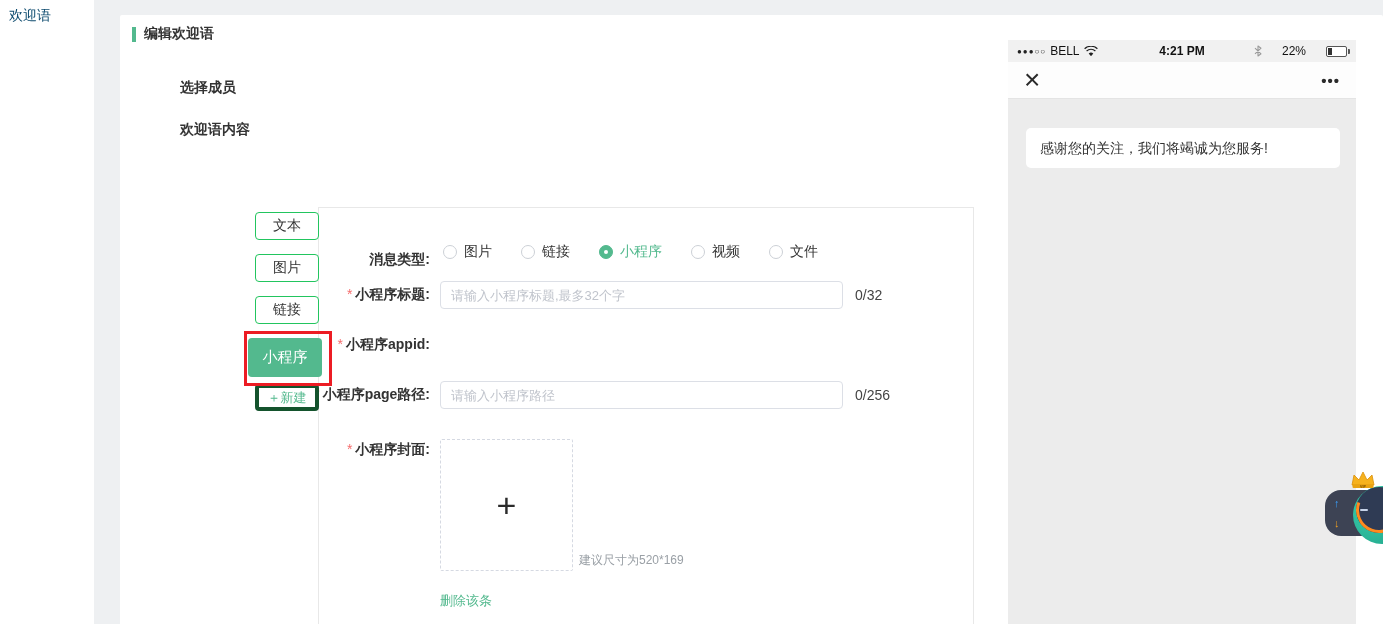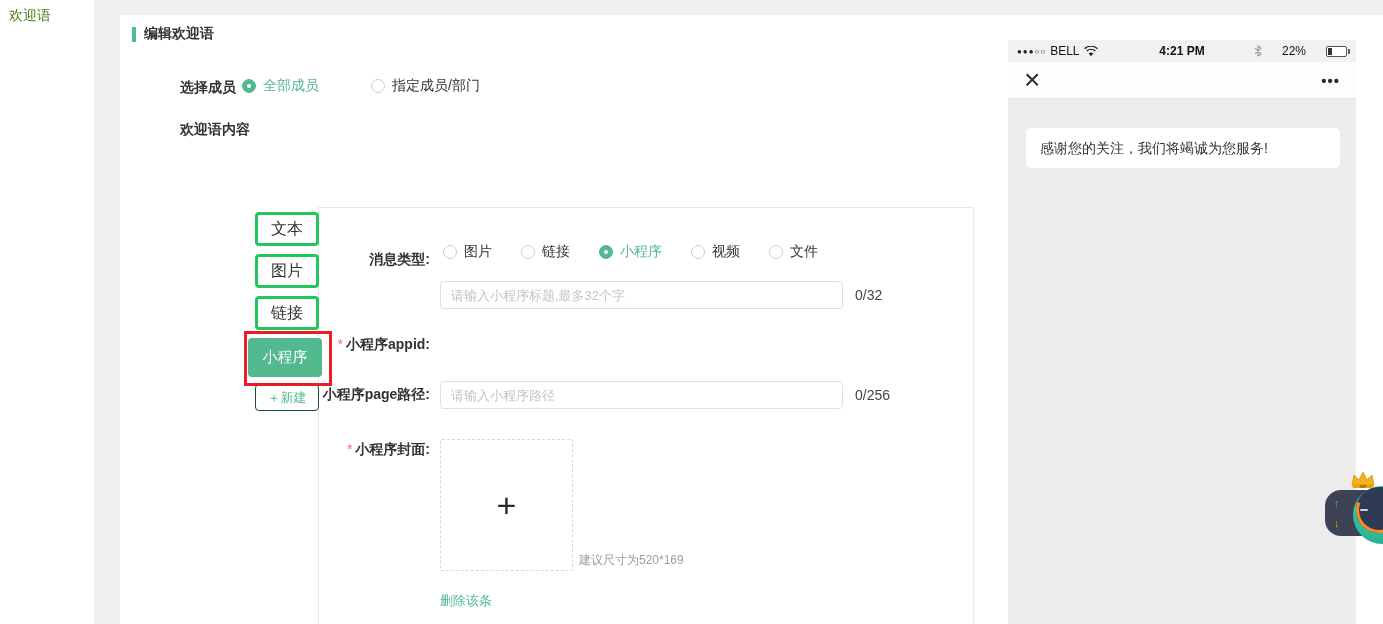--- a/index.html
+++ b/index.html
@@ -1,21 +1,21 @@
 <!DOCTYPE html>
 <html><head>
 <meta charset="utf-8">
 <style>
   * { margin:0; padding:0; box-sizing:border-box; }
   html,body { font-family:"Liberation Sans","DejaVu Sans",sans-serif; }
   .screen { position:relative; width:1383px; height:624px; background:#eef0f2; overflow:hidden; }
 
   
   .sidebar { position:absolute; left:0; top:0; width:94px; height:624px; background:#fff; }
-  .sidebar-title { padding:7px 0 0 9px; font-size:14px; color:#4d7c0f; cursor:pointer; }
+  .sidebar-title { padding:7px 0 0 9px; font-size:14px; color:#0c4a6e; cursor:pointer; }
 
   
   .card { position:absolute; left:120px; top:8px; width:1263px; height:616px; background:#fff; overflow:hidden; border-radius:2px;margin-top:7px; }
 
   .section-header { position:absolute; left:12px; top:10px; display:flex; align-items:center; }
   .accent-bar { width:4px; height:15px; background:#53b98e; margin-right:8px; }
   .section-title { font-size:14px; font-weight:bold; color:#333; }
 
   .flabel { position:absolute; font-size:14px; font-weight:bold; color:#333; }
   .req { color:#f56c6c; margin-right:3px; font-weight:normal; }
@@ -28,23 +28,23 @@
   .rlabel { margin-left:7px; font-size:14px; color:#333; }
   .radio.sel .rlabel { color:#53b98e; }
 
   .members-row { position:absolute; left:122px; top:62px; display:flex; gap:52px; }
   .label-members { left:60px; top:64px; }
   .label-content { left:60px; top:106px; }
 
   .notice { position:absolute; left:138px; top:100px; width:714px; height:80px; background:#f0f0f0; color:#333; font-size:13px; padding:14px 16px 0; line-height:27px; }
 
   
-  .tab { position:absolute; left:135px; width:64px; height:34px; background:#fff; border:3px solid #22c55e; border-radius:4px; display:flex; align-items:center; justify-content:center; font-size:16px; color:#333; cursor:pointer; z-index:3; }
+  .tab { position:absolute; left:135px; width:64px; height:28px; background:#fff; border:1px solid #22c55e; border-radius:4px; display:flex; align-items:center; justify-content:center; font-size:14px; color:#333; cursor:pointer; z-index:3; }
   .tab.sel { left:128px; width:74px; height:39px; background:#53b98e; border:none; color:#fff; font-size:15px; }
-  .btn-new { position:absolute; left:135px; top:369px; width:64px; height:27px; background:#fff; border:1px solid #14532d; border-radius:4px; color:#53b98e; font-size:13px; display:flex; align-items:center; justify-content:center; cursor:pointer; z-index:3; }
+  .btn-new { position:absolute; left:135px; top:369px; width:64px; height:27px; background:#fff; border:4px solid #14532d; border-radius:4px; color:#53b98e; font-size:13px; display:flex; align-items:center; justify-content:center; cursor:pointer; z-index:3; }
   .annotation-box { position:absolute; left:124px; top:316px; width:88px; height:55px; border:3px solid #ec1c24; z-index:20; pointer-events:none; }
 
   
   .panel { position:absolute; left:198px; top:192px; width:656px; height:448px; background:#fff; border:1px solid #e8e8e8; z-index:1; }
   .mtype-label { left:110px; top:236px; width:200px; text-align:right; }
   .mtype-radios { position:absolute; left:323px; top:228px; display:flex; gap:29px; z-index:2; }
   .row-label { width:200px; text-align:right; left:110px; }
   .tinput { position:absolute; left:320px; width:403px; height:28px; border:1px solid #dcdfe6; border-radius:4px; background:#fff; font-size:13px; color:#b91c1c; padding:0 10px; outline:none; z-index:2; font-family:"Liberation Sans","DejaVu Sans",sans-serif; }
   .tinput::placeholder { color:#c0c4cc; }
   .counter { position:absolute; left:735px; font-size:14px; color:#444; z-index:2; }
@@ -93,30 +93,20 @@
   </aside>
 
   <main class="card">
 
     <div class="section-header">
       <span class="accent-bar"></span>
       <span class="section-title">编辑欢迎语</span>
     </div>
 
     <div class="flabel label-members">选择成员</div>
-    <div class="members-row">
-      <label class="radio sel">
-        <span class="rdot checked"></span>
-        <span class="rlabel">全部成员</span>
-      </label>
-      <label class="radio">
-        <span class="rdot"></span>
-        <span class="rlabel">指定成员/部门</span>
-      </label>
-    </div>
 
     <div class="flabel label-content">欢迎语内容</div>
 
     <div class="tab" style="top:197px">文本</div>
     <div class="tab" style="top:239px">图片</div>
     <div class="tab" style="top:281px">链接</div>
     <div class="tab sel" style="top:323px">小程序</div>
     <div class="annotation-box"></div>
     <div class="btn-new">＋新建</div>
 
@@ -139,20 +129,23 @@
       <label class="radio">
         <span class="rdot"></span>
         <span class="rlabel">视频</span>
       </label>
       <label class="radio">
         <span class="rdot"></span>
         <span class="rlabel">文件</span>
       </label>
     </div>
 
+    <div class="flabel row-label" style="top:271px; z-index:2">
+      <span class="req">*</span><span>小程序标题:</span>
+    </div>
     <input class="tinput" style="top: 266px;" placeholder="请输入小程序标题,最多32个字">
     <div class="counter" style="top:272px">0/32</div>
 
     <div class="flabel row-label" style="top:321px; z-index:2">
       <span class="req">*</span><span>小程序appid:</span>
     </div>
 
     <div class="flabel row-label" style="top:371px; z-index:2">
       <span class="req">*</span><span>小程序page路径:</span>
     </div>

